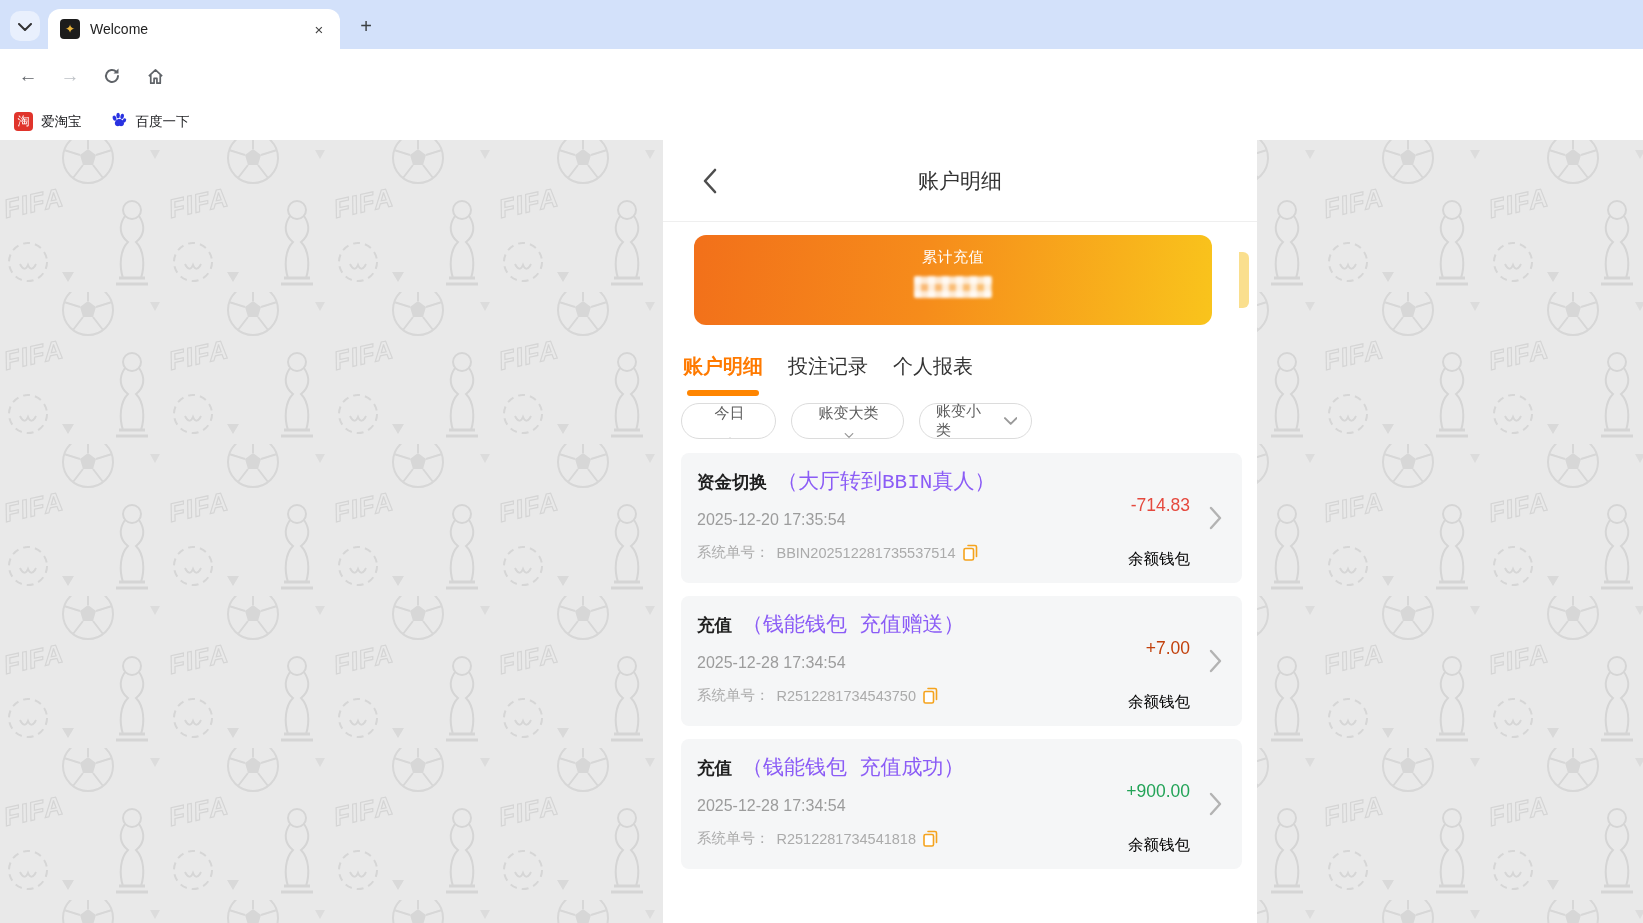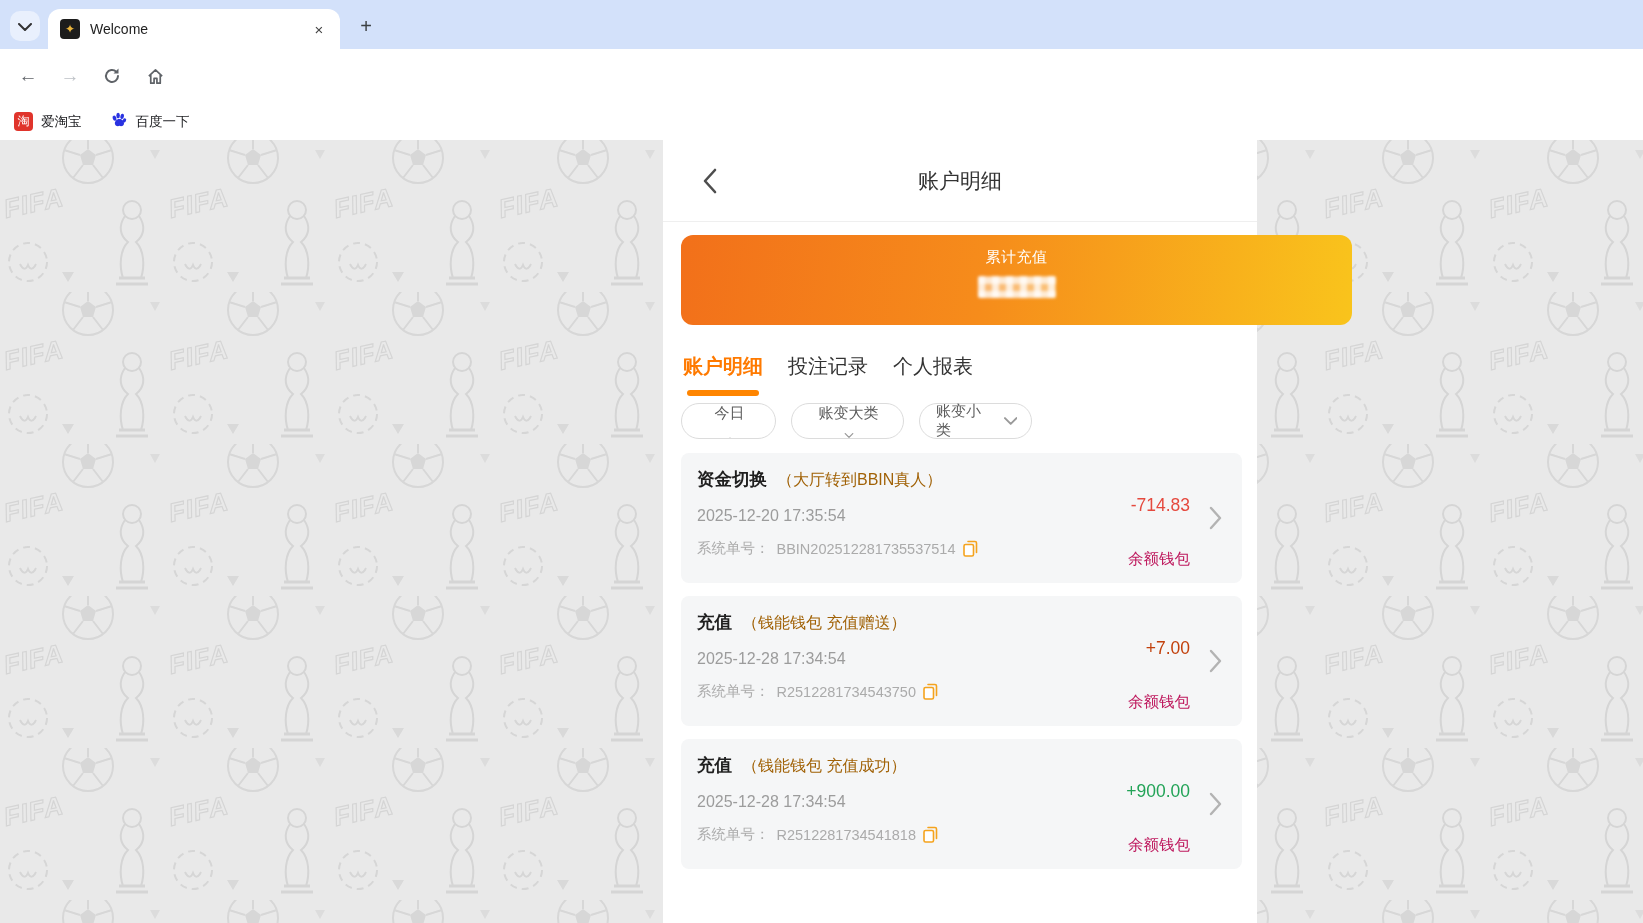--- a/index.html
+++ b/index.html
@@ -42,21 +42,21 @@
   .panel { position:absolute; left:663px; top:140px; width:594px; height:783px; background:#fff; }
   .page-header { position:relative; height:82px; border-bottom:1px solid #efefef; }
   .back-btn { position:absolute; left:28px; top:20px; width:36px; height:42px; display:flex; align-items:center;
               justify-content:center; cursor:pointer; }
   .page-title { position:absolute; left:0; right:0; top:0; height:82px; display:flex; align-items:center;
                 justify-content:center; font-size:21px; color:#333; font-weight:500; }
 
   .stats-wrap { position:relative; margin:13px 15px 0 18px; height:90px; }
   .stats-sliver { position:absolute; right:-7px; top:17px; width:10px; height:56px; background:#f8d468;
                   opacity:.75; border-radius:0 6px 6px 0; }
-  .stats-card { position:absolute; left:0; top:0; width:671px; height:90px; border-radius:12px;
+  .stats-card { position:absolute; left:13px; top:0; width:518px; height:90px; border-radius:12px;
                 background:linear-gradient(97deg,#f2701a 0%,#f68c1b 45%,#f9c41c 100%);
                 display:flex; }
   .stat { flex:1; position:relative; display:flex; flex-direction:column; align-items:center; padding-top:13px; }
   .stat + .stat { border-left:1px solid rgba(255,255,255,.55); }
   .stat-label { color:#fff; font-size:15px; letter-spacing:.5px; }
   .stat-value-masked { margin-top:9px; height:22px; border-radius:2px;
       background-image:
         repeating-linear-gradient(0deg, rgba(255,255,255,.75) 0 7px, rgba(255,255,255,.2) 7px 14px),
         repeating-linear-gradient(90deg, rgba(255,255,255,.8) 0 7px, rgba(255,255,255,.25) 7px 14px);
       filter:blur(1.6px); }
@@ -68,28 +68,28 @@
       width:72px; height:6px; border-radius:3px; background:#ff8500; }
 
   .filters-row { display:flex; gap:15px; margin:7px 0 0 18px; }
   .pill { height:36px; border:1px solid #dcdcdc; border-radius:18px; display:flex; align-items:center;
           padding:0 14px 0 16px; gap:14px; font-size:15px; color:#5c5c5c; cursor:pointer; background:#fff; }
   .pill:nth-child(2), .pill:nth-child(3) { gap:10px; }
 
   .list { margin:14px 15px 0 18px; }
   .item-card { position:relative; width:561px; height:130px; background:#f5f6f7; border-radius:8px;
                margin-bottom:13px; padding:14px 0 0 16px; cursor:pointer; }
-  .item-title-row { display:flex; align-items:baseline; gap:10px; }
+  .item-title-row { display:flex; align-items:baseline; gap:10px;font-family:Liberation Mono, monospace; }
   .item-title { font-size:17.5px; font-weight:700; color:#1f1f1f; }
-  .item-subtitle { font-size:16px; color:#a16207; }
+  .item-subtitle { font-size:21px; color:#8b5cf6; }
   .item-date { margin-top:16px; font-size:16px; color:#9c9c9c; }
   .item-serial-row { margin-top:14px; display:flex; align-items:center; gap:7px; font-size:14.5px; color:#ababab; }
   .copy-btn { display:flex; align-items:center; cursor:pointer; }
   .item-amount { position:absolute; top:42px; right:52px; font-size:17.5px; font-weight:500; }
-  .item-wallet { position:absolute; top:96px; right:52px; font-size:15.5px; color:#be185d;margin-left:8px; }
+  .item-wallet { position:absolute; top:96px; right:52px; font-size:15.5px; color:#000000;margin-left:8px; }
   .item-chevron { position:absolute; top:53px; right:20px; }
 </style>
 </head>
 <body>
 
 <div class="screen">
 
   <div class="tabstrip">
     <div class="tab-search">
       <span>

